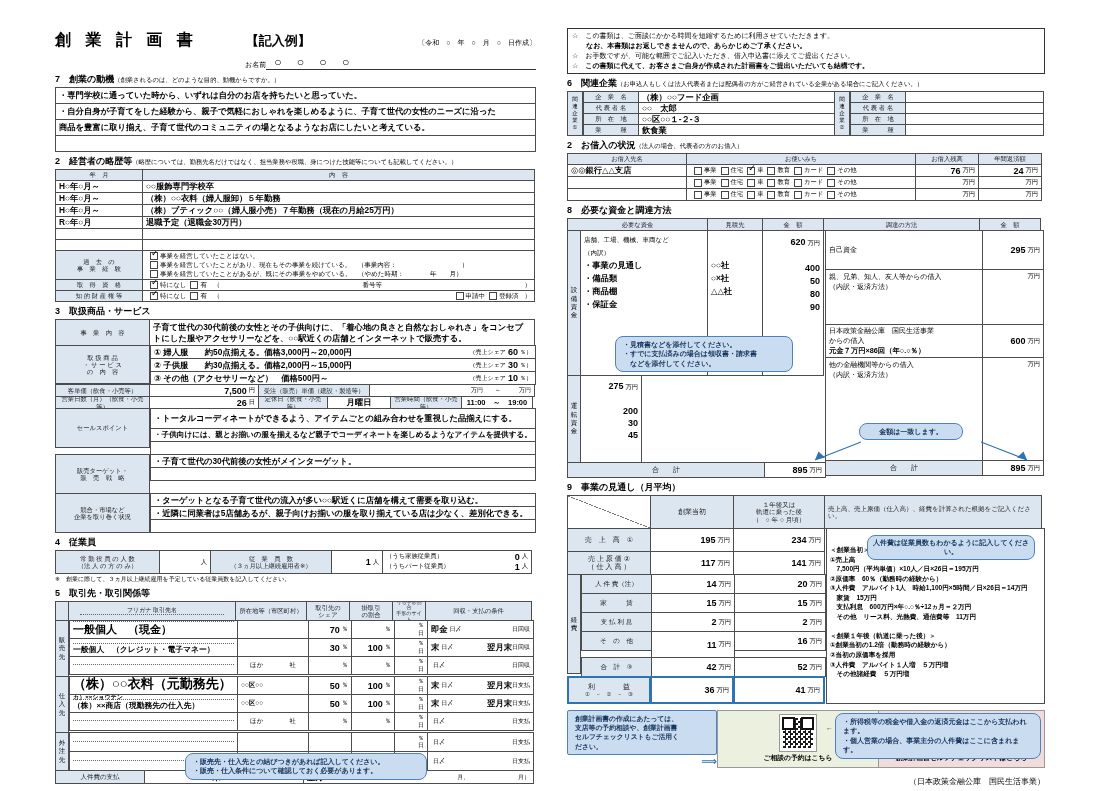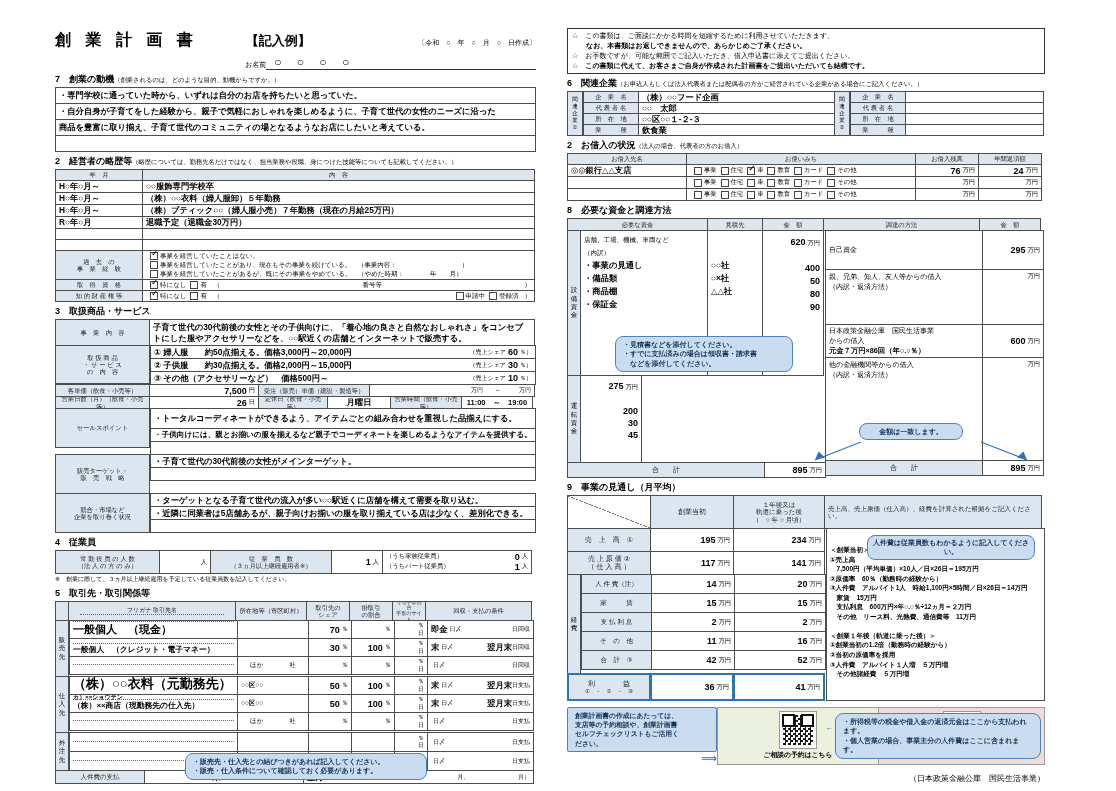--- a/index.html
+++ b/index.html
@@ -873,21 +873,21 @@
                   <span class="num">2</span>
                   <span class="unit">万円</span>
                 </div>
               <div class="c right" style="width:92px;height:20px">
                   <span class="num">2</span>
                   <span class="unit">万円</span>
                 </div>
             </div>
             <div class="row">
               <div class="c lbl" style="width:71px;height:20px;font-size:6.5px">そ　の　他</div>
-              <div class="c right" style="width:84px;height:20px">
+              <div class="c right" style="width:84px;height:27px">
                   <span class="num">11</span>
                   <span class="unit">万円</span>
                 </div>
               <div class="c right" style="width:92px;height:20px">
                   <span class="num">16</span>
                   <span class="unit">万円</span>
                 </div>
             </div>
             <div class="row">
               <div class="c lbl" style="width:71px;height:20px;font-size:6.5px">合　計　③</div>

